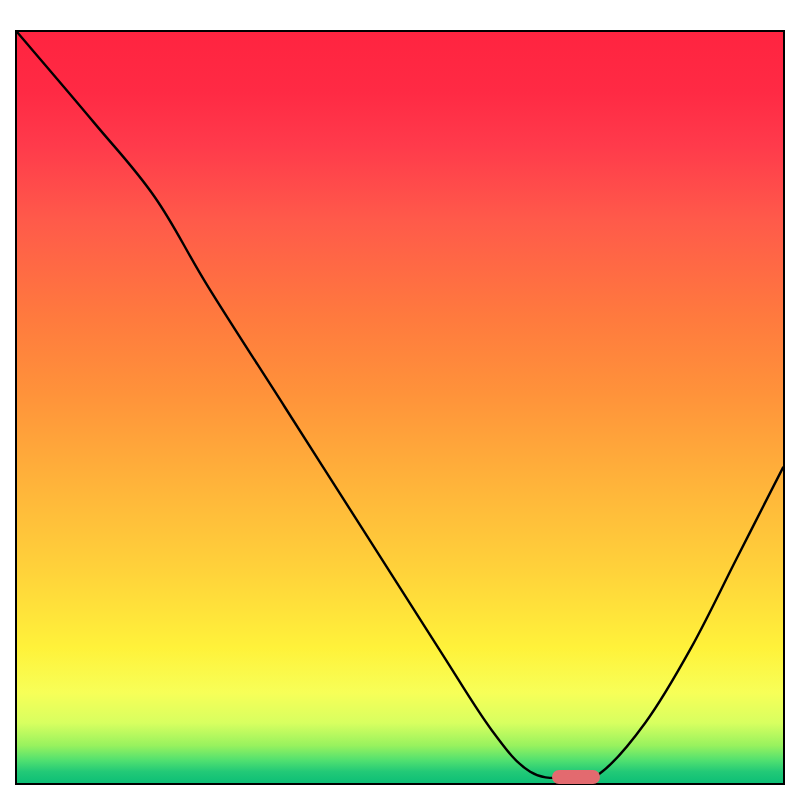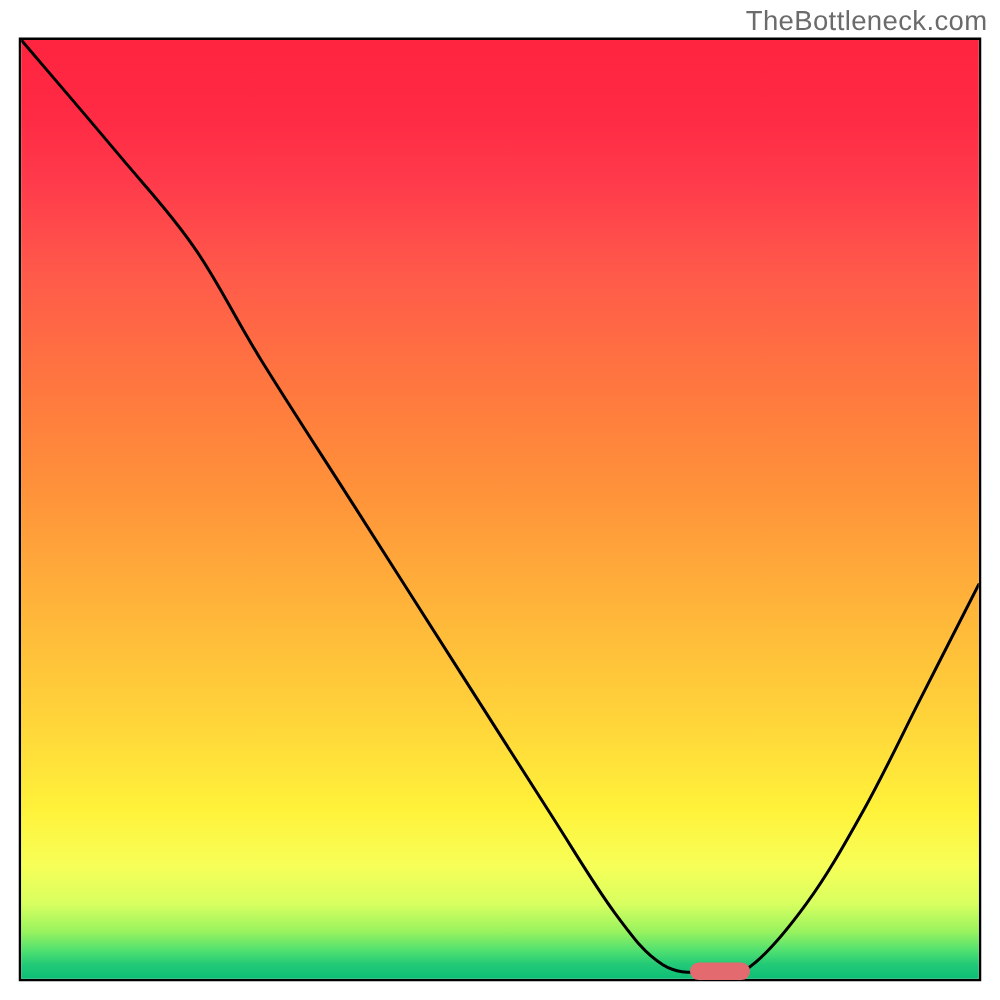--- a/index.html
+++ b/index.html
@@ -67,21 +67,20 @@
     border-radius: 8px;
     background: #e36a6f;
     z-index: 4;
     transform: translate(-50%, -50%);
   }
 </style>
 </head>
 <body>
 
 <div class="container">
-  <div class="watermark">TheBottleneck.com</div>
 
   <div class="frame">
     <div class="gradient"></div>
     <svg class="curve" viewBox="0 0 766 751" preserveAspectRatio="none">
       <path id="curve-path" fill="none" stroke="#000" stroke-width="2.4" stroke-linejoin="round" stroke-linecap="round" d="M 0 0 C 13.788 16.2216, 51.78160000000001 60.3804, 76.60000000000001 90.12 C 101.4184 119.8596, 117.198 135.48040000000003, 137.88 165.22000000000003 C 158.56199999999998 194.95960000000002, 168.06040000000002 217.4896, 191.5 255.33999999999997 C 214.93959999999998 293.19039999999995, 240.52399999999997 332.2424, 268.09999999999997 375.5 C 295.676 418.7576, 317.12399999999997 452.4024, 344.7 495.65999999999997 C 372.276 538.9176, 397.8604 579.3213999999999, 421.3 615.8199999999999 C 444.7396 652.3186, 458.37440000000004 676.1252999999999, 474.92 698.43 C 491.4656 720.7347, 499.432 731.21866, 513.22 739.735 C 527.008 748.25134, 539.1108 745.3374600000001, 551.52 745.743 C 563.9291999999999 746.14854, 568.372 751.8561400000001, 582.16 741.988 C 595.948 732.11986, 611.5744 713.63024, 628.12 690.92 C 644.6656 668.20976, 657.5344 645.5595999999999, 674.08 615.8199999999999 C 690.6256000000001 586.0803999999999, 703.4943999999999 558.1432, 720.04 525.7 C 736.5856 493.25680000000006, 757.7272 451.8016, 766 435.58"></path>
     </svg>
     <div class="marker" id="marker" style="left: 559.18px; top: 744.992px; background: rgb(227, 106, 111);"></div>
   </div>
 </div>
 

